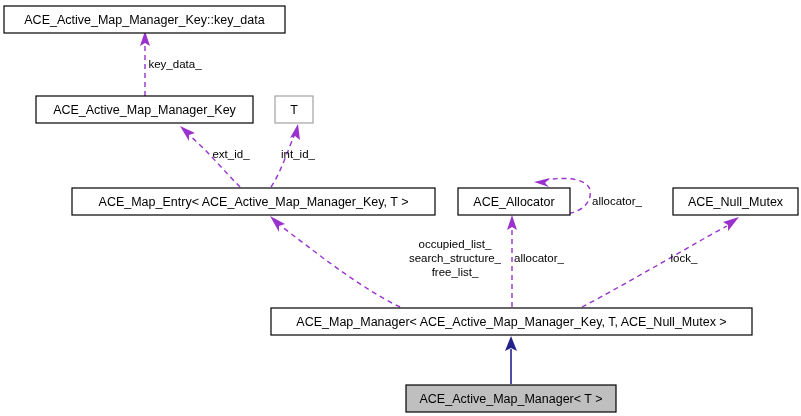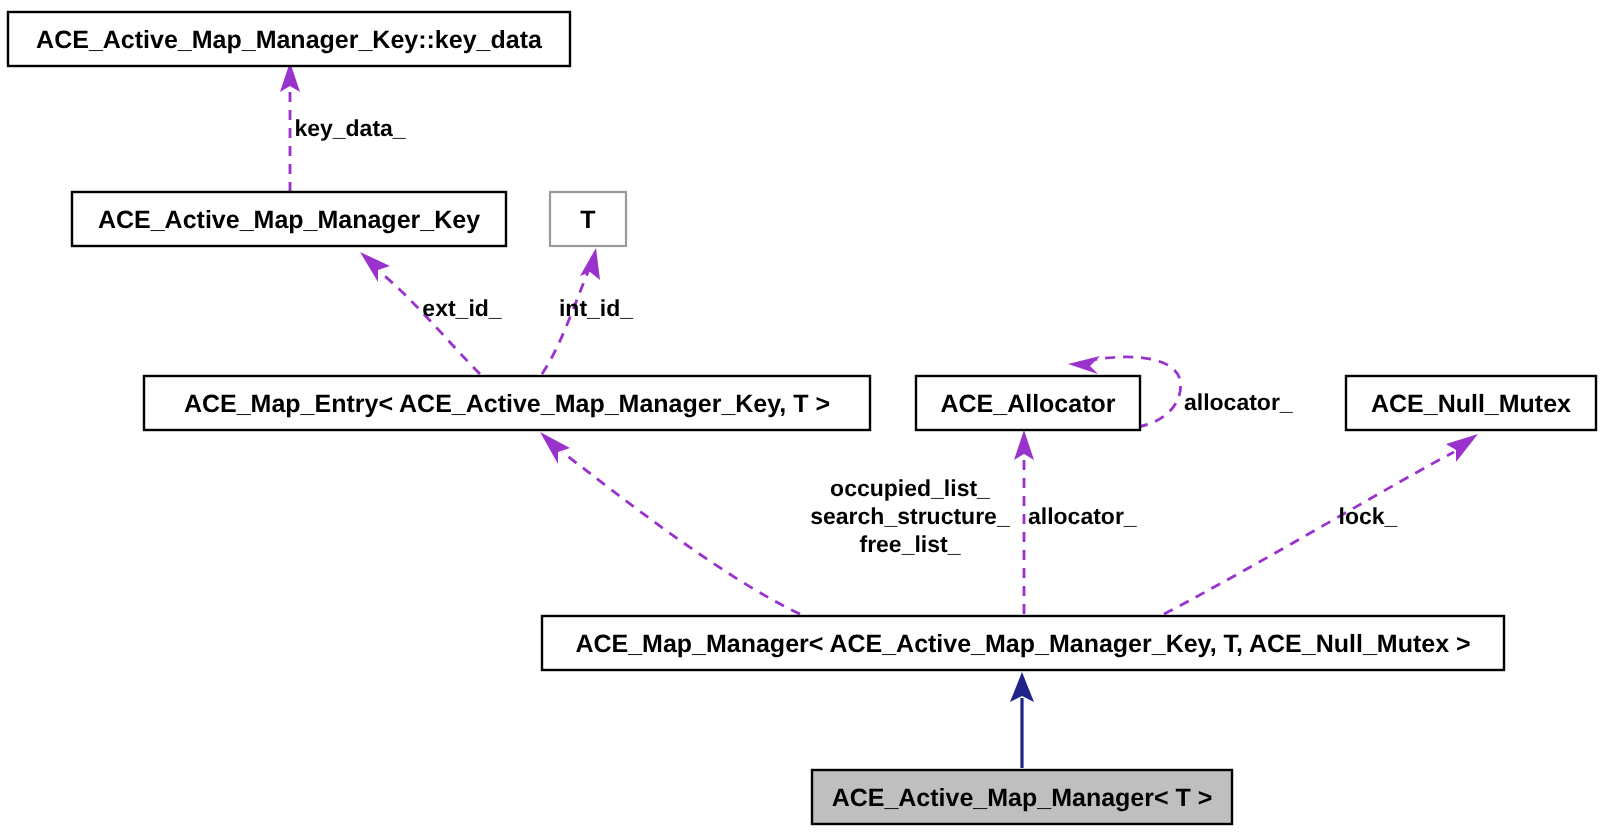--- a/index.html
+++ b/index.html
@@ -9,21 +9,20 @@
   }
   body {
     font-family: "Liberation Sans", sans-serif;
   }
   #diagram-root {
     position: relative;
     width: 801px;
     height: 416px;
     background: #ffffff;
     overflow: hidden;
-    font-weight: bold;
   }
   #graph-svg {
     position: absolute;
     top: 0;
     left: 0;
     width: 801px;
     height: 416px;
   }
   .node-box {
     fill: #ffffff;

